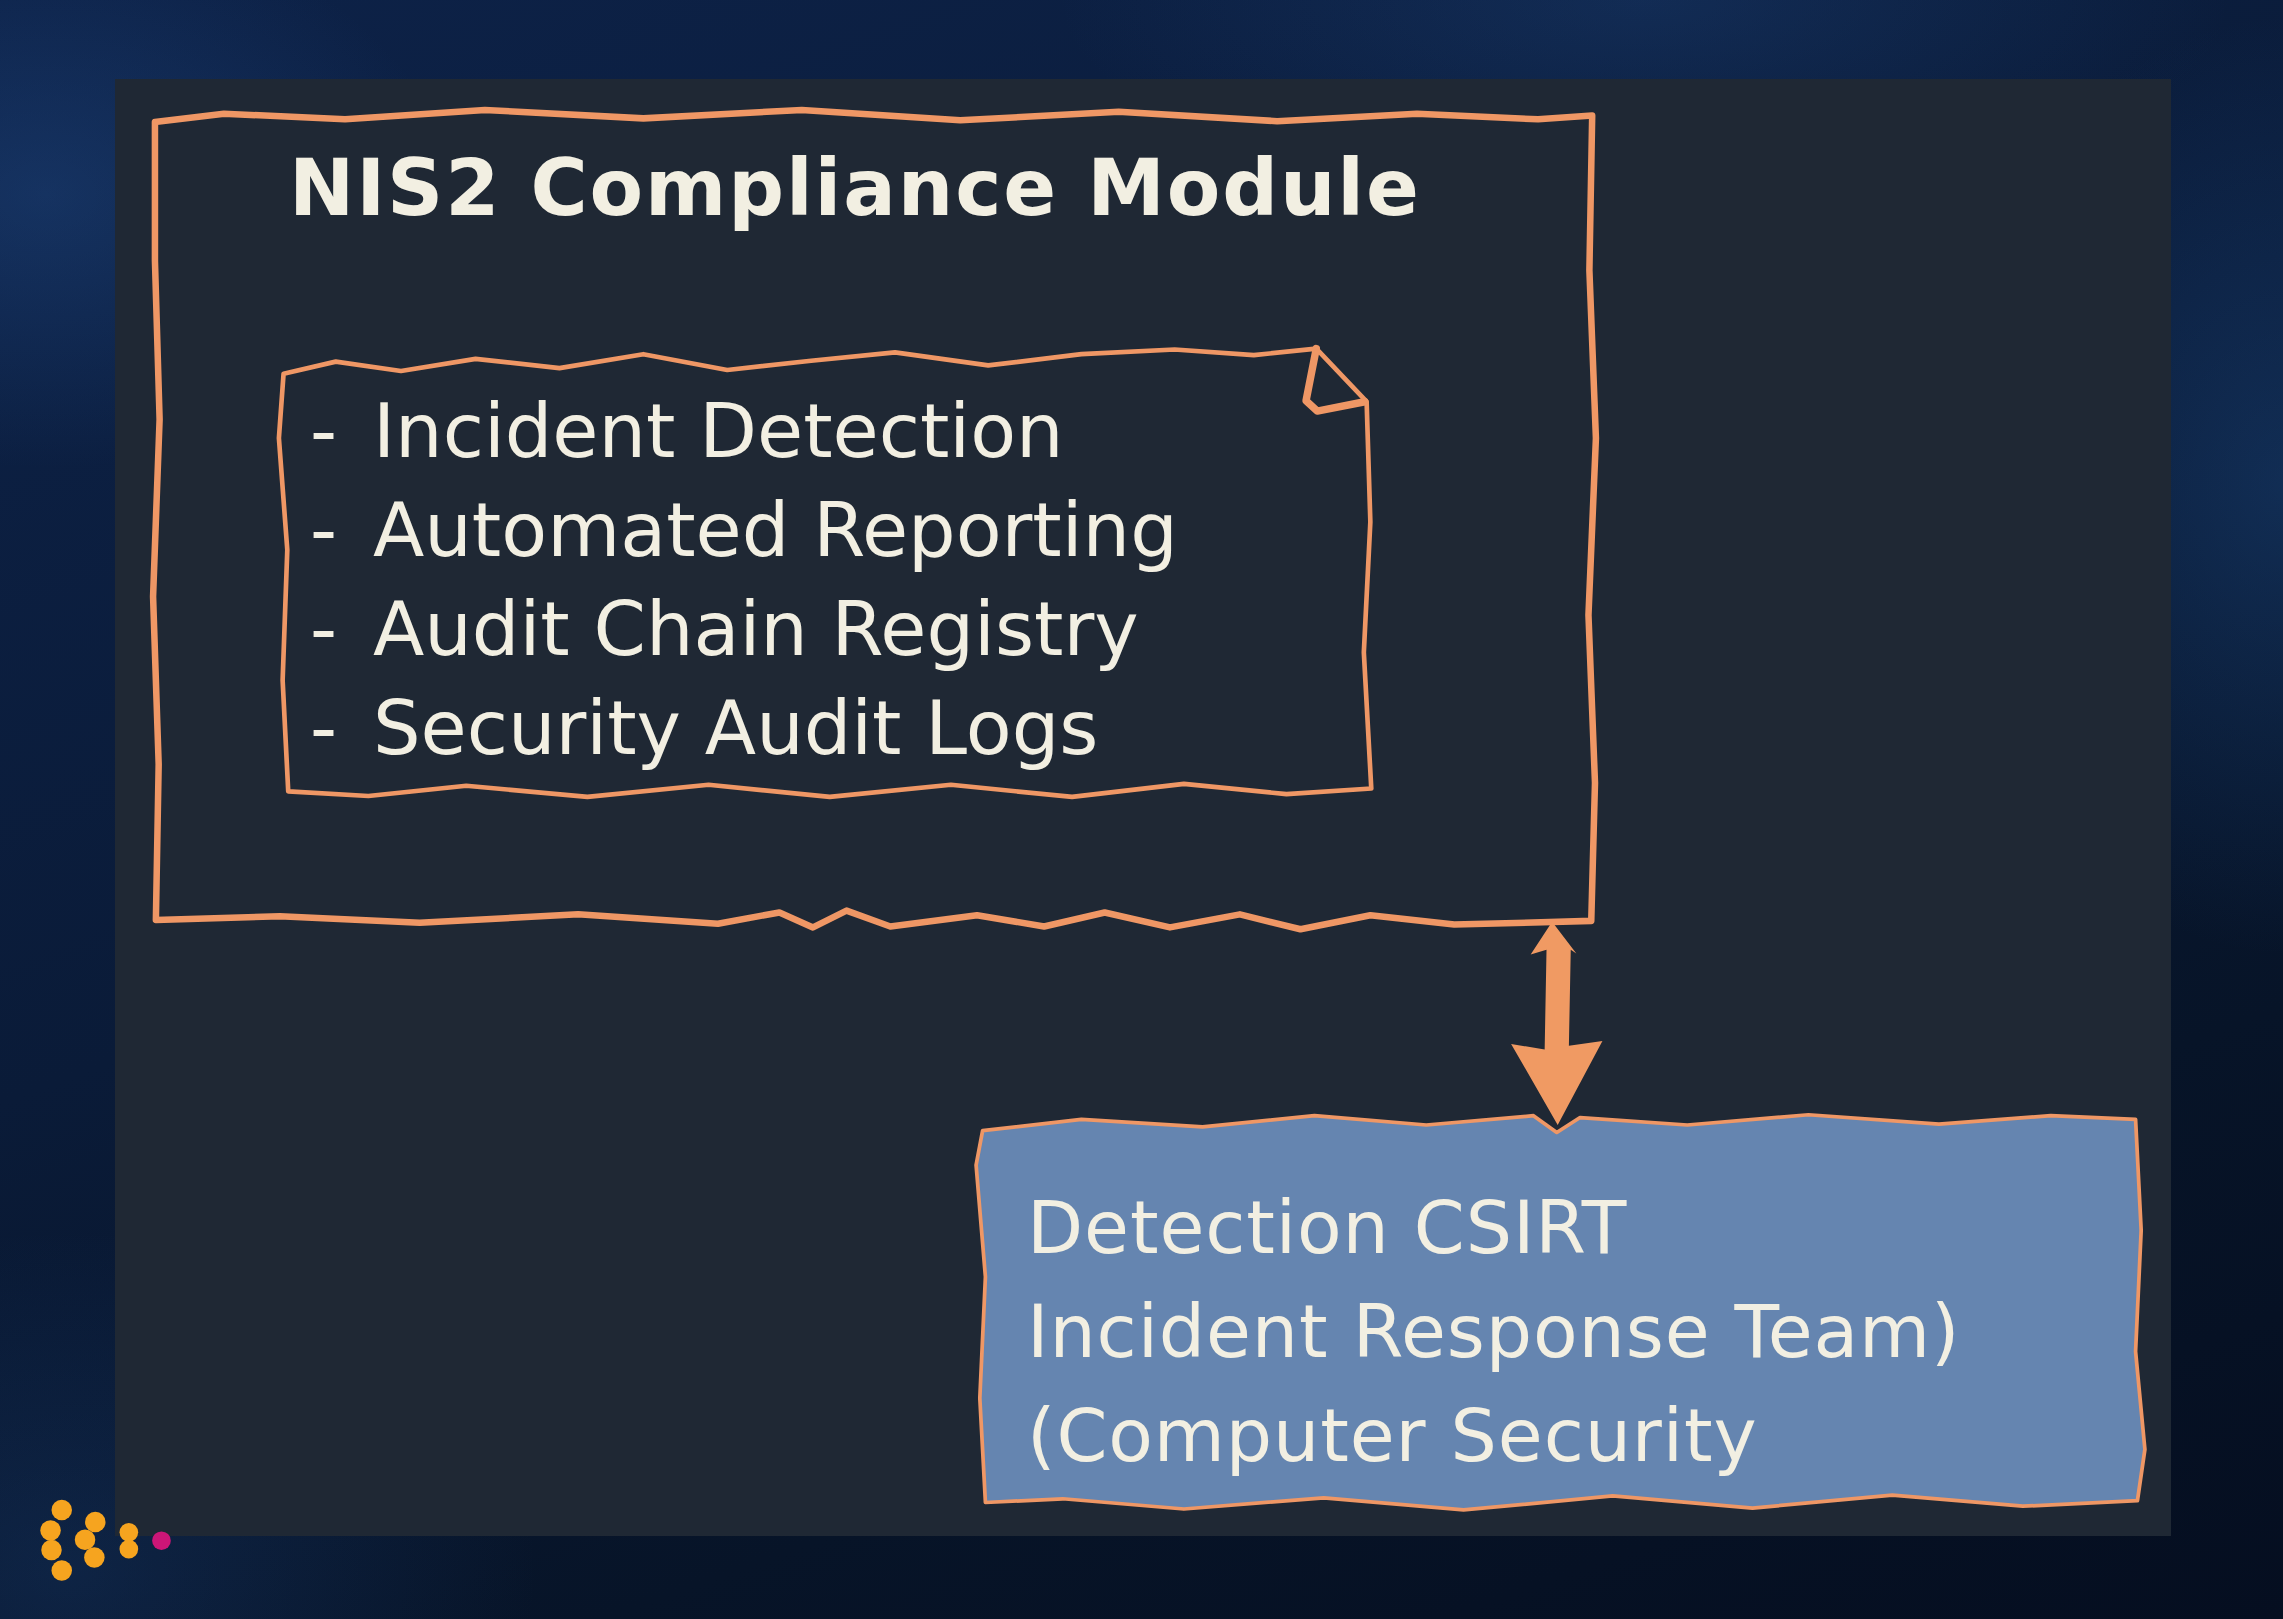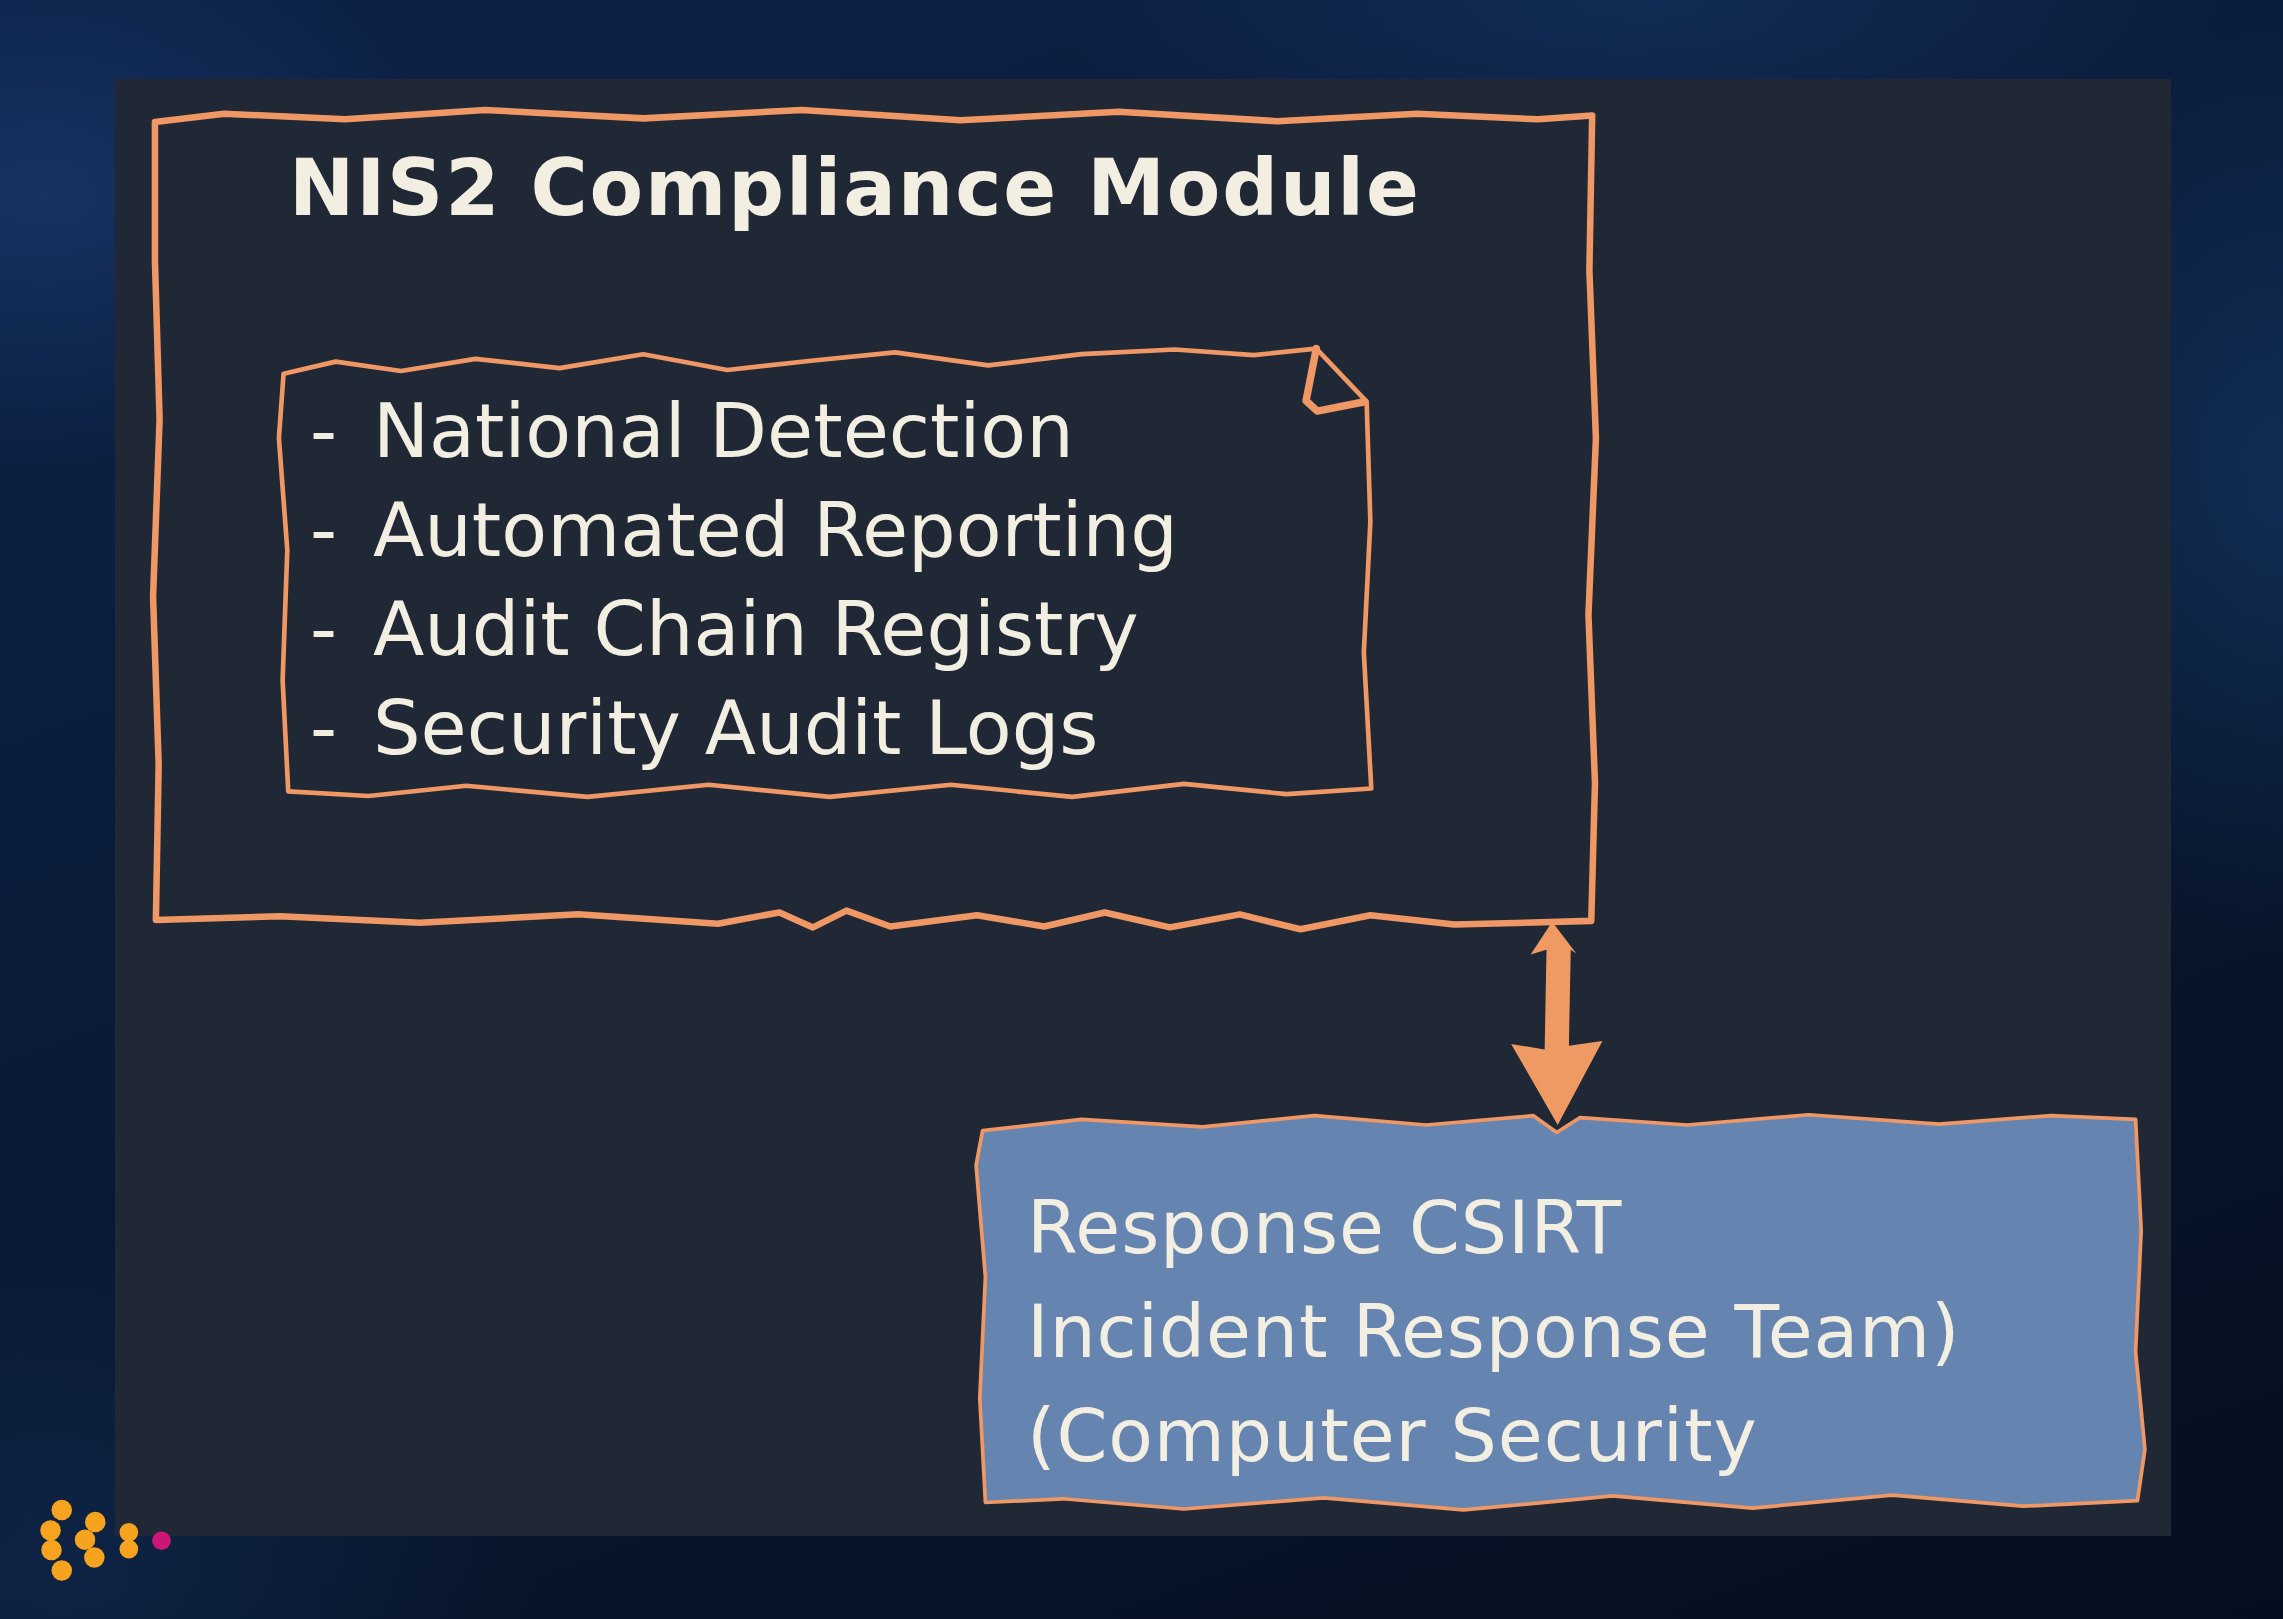--- a/index.html
+++ b/index.html
@@ -80,36 +80,36 @@
       <circle cx="138" cy="1662" r="10" fill="#f6a41f"></circle>
       <circle cx="173" cy="1653" r="10" fill="#cc1677"></circle>
     </g>
   </svg>
 
   <div class="txt module-title">NIS2 Compliance Module</div>
 
   <div class="txt feature-list">
     <div class="feature-row">
       <span class="feature-dash">-</span>
-      <span>National Detection</span>
+      <span>Incident Detection</span>
     </div>
     <div class="feature-row">
       <span class="feature-dash">-</span>
       <span>Automated Reporting</span>
     </div>
     <div class="feature-row">
       <span class="feature-dash">-</span>
       <span>Audit Chain Registry</span>
     </div>
     <div class="feature-row">
       <span class="feature-dash">-</span>
       <span>Security Audit Logs</span>
     </div>
   </div>
 
   <div class="txt csirt-text">
-    <div>Response CSIRT</div>
+    <div>Detection CSIRT</div>
     <div>Incident Response Team)</div>
     <div>(Computer Security</div>
   </div>
 
 </div>
 
 
 </body></html>

